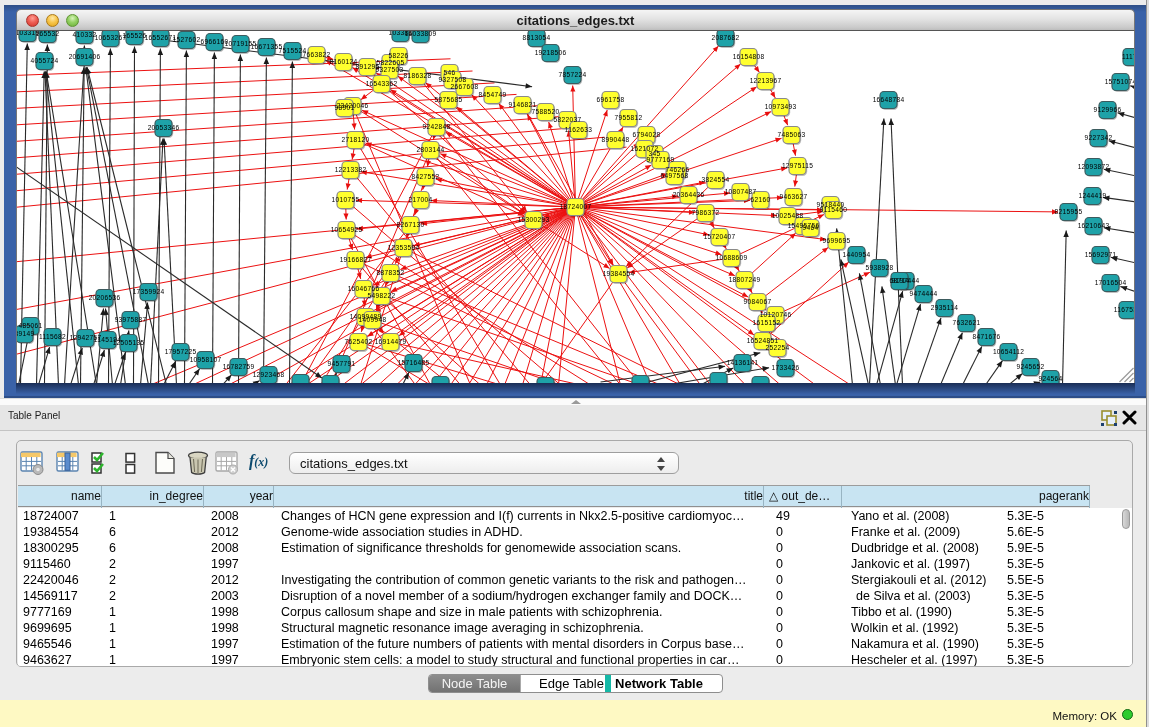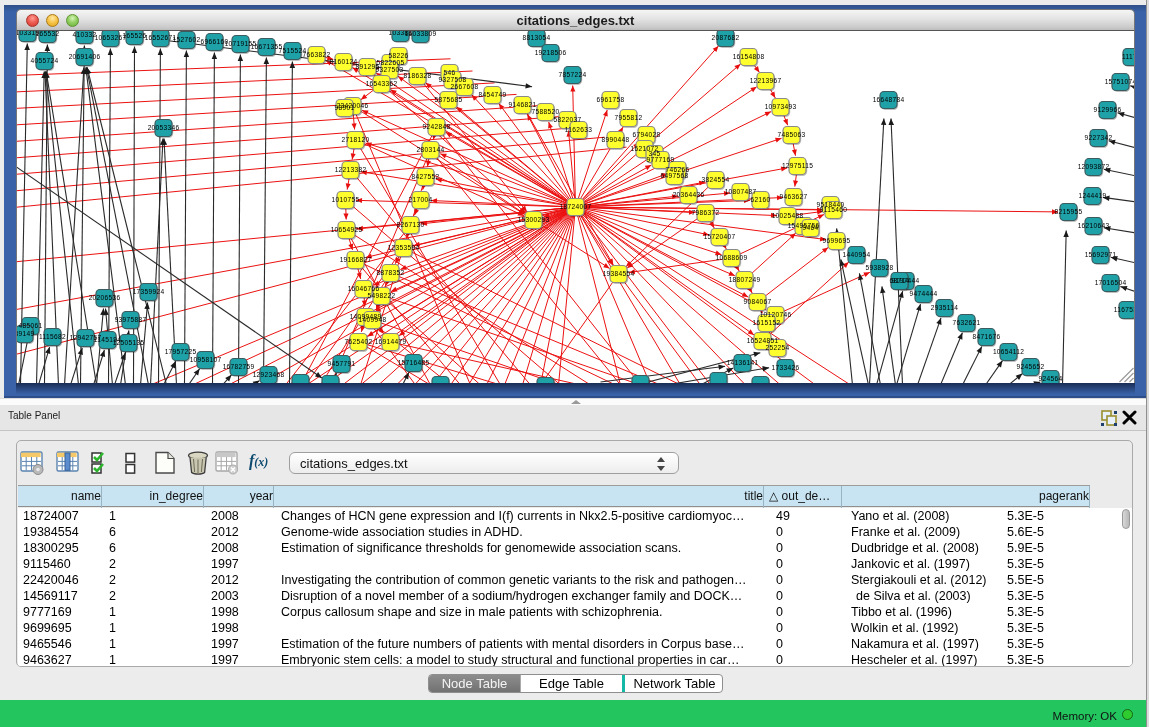--- a/index.html
+++ b/index.html
@@ -50,23 +50,23 @@
 #tbody .c { position:absolute; top:0; white-space:nowrap; overflow:hidden; line-height:16px; }
 #thumb { left:1104px; top:1px; width:8px; height:20px; background:linear-gradient(90deg,#d8d8d8,#b8b8b8);
   border:1px solid #9a9a9a; border-radius:4px; }
 
 
 #tabs { left:428px; top:674px; width:295px; height:19px; border:1px solid #8e8e8e;
   border-radius:4px; overflow:hidden; background:#fff; font-size:13px; }
 #tabs .seg { position:absolute; top:0; height:19px; text-align:center; line-height:18px; color:#000; }
 #seg1 { left:0; width:91px; background:linear-gradient(#8d8d8d,#6f6f6f); color:#f4f4f4 !important; }
 #seg2 { left:91px; width:102px; border-left:1px solid #aaa; }
-#seg3 { left:193px; width:102px; border-left:3px solid #14b8a6; }
+#seg3 { left:176px; width:102px; border-left:6px solid #14b8a6;font-weight:bold; }
 
-#statusbar { left:0; top:700px; width:1146px; height:27px; background:#22c55e; }
+#statusbar { left:0; top:700px; width:1146px; height:27px; background:#fef9c3; }
 #mem { position:absolute; right:29px; top:10px; font-size:11.5px; color:#111; }
 #memdot { position:absolute; right:13px; top:9px; width:11px; height:11px; border-radius:50%;
   background:#2ecc2e; border:1.5px solid #156615; }
 #rightedge { left:1146px; top:0; width:3px; height:727px; background:#dcdcdc;
   border-left:1px solid #8f8f8f; }
 </style>
 </head>
 <body>
 <div class="abs" id="desktop"></div>
 <div class="abs" id="winshadow"></div>
@@ -1057,38 +1057,39 @@
           <span class="c" style="left:758px;width:70px">0</span>
           <span class="c" style="left:838px;width:149px">de Silva et al. (2003)</span>
           <span class="c" style="left:989px;width:82px">5.3E‑5</span>
         </div>
         <div class="row" style="top:96px">
           <span class="c" style="left:5px;width:78px">9777169</span>
           <span class="c" style="left:91px;width:94px">1</span>
           <span class="c" style="left:193px;width:62px">1998</span>
           <span class="c" style="left:263px;width:482px">Corpus callosum shape and size in male patients with schizophrenia.</span>
           <span class="c" style="left:758px;width:70px">0</span>
-          <span class="c" style="left:833px;width:149px">Tibbo et al. (1996)</span>
+          <span class="c" style="left:833px;width:149px">Tibbo et al. (1990)</span>
           <span class="c" style="left:989px;width:82px">5.3E‑5</span>
         </div>
         <div class="row" style="top:112px">
           <span class="c" style="left:5px;width:78px">9699695</span>
           <span class="c" style="left:91px;width:94px">1</span>
           <span class="c" style="left:193px;width:62px">1998</span>
+          <span class="c" style="left:263px;width:482px">Structural magnetic resonance image averaging in schizophrenia.</span>
           <span class="c" style="left:758px;width:70px">0</span>
           <span class="c" style="left:833px;width:149px">Wolkin et al. (1992)</span>
           <span class="c" style="left:989px;width:82px">5.3E‑5</span>
         </div>
         <div class="row" style="top:128px">
           <span class="c" style="left:5px;width:78px">9465546</span>
           <span class="c" style="left:91px;width:94px">1</span>
           <span class="c" style="left:193px;width:62px">1997</span>
           <span class="c" style="left:263px;width:482px">Estimation of the future numbers of patients with mental disorders in Corpus base…</span>
           <span class="c" style="left:758px;width:70px">0</span>
-          <span class="c" style="left:833px;width:149px">Nakamura et al. (1997)</span>
+          <span class="c" style="left:833px;width:149px">Nakamura et al. (1990)</span>
           <span class="c" style="left:989px;width:82px">5.3E‑5</span>
         </div>
         <div class="row" style="top:144px">
           <span class="c" style="left:5px;width:78px">9463627</span>
           <span class="c" style="left:91px;width:94px">1</span>
           <span class="c" style="left:193px;width:62px">1997</span>
           <span class="c" style="left:263px;width:482px">Embryonic stem cells: a model to study structural and functional properties in car…</span>
           <span class="c" style="left:758px;width:70px">0</span>
           <span class="c" style="left:833px;width:149px">Hescheler et al. (1997)</span>
           <span class="c" style="left:989px;width:82px">5.3E‑5</span>

